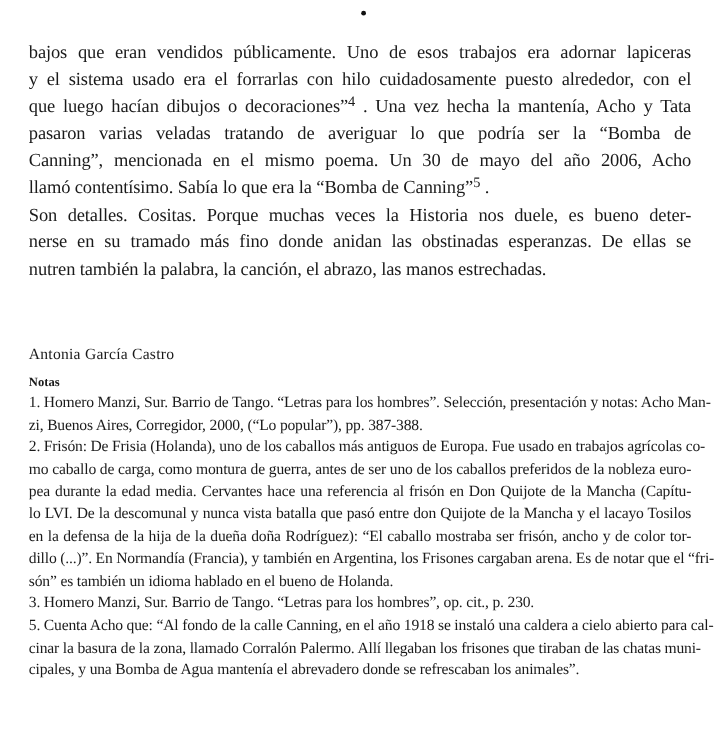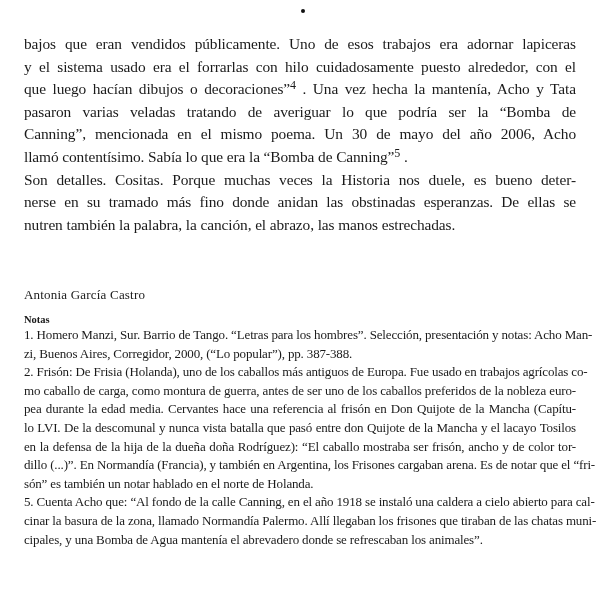--- a/index.html
+++ b/index.html
@@ -116,20 +116,23 @@
     <span class="line">1. Homero Manzi, Sur. Barrio de Tango. “Letras para los hombres”. Selección, presentación y notas: Acho Man-</span>
     <span class="line last">zi, Buenos Aires, Corregidor, 2000, (“Lo popular”), pp. 387-388.</span>
   </div>
   <div>
     <span class="line">2. Frisón: De Frisia (Holanda), uno de los caballos más antiguos de Europa. Fue usado en trabajos agrícolas co-</span>
     <span class="line">mo caballo de carga, como montura de guerra, antes de ser uno de los caballos preferidos de la nobleza euro-</span>
     <span class="line">pea durante la edad media. Cervantes hace una referencia al frisón en Don Quijote de la Mancha (Capítu-</span>
     <span class="line">lo LVI. De la descomunal y nunca vista batalla que pasó entre don Quijote de la Mancha y el lacayo Tosilos</span>
     <span class="line">en la defensa de la hija de la dueña doña Rodríguez): “El caballo mostraba ser frisón, ancho y de color tor-</span>
     <span class="line">dillo (...)”. En Normandía (Francia), y también en Argentina, los Frisones cargaban arena. Es de notar que el “fri-</span>
-    <span class="line last">són” es también un notar hablado en el norte de Holanda.</span>
+    <span class="line last">són” es también un idioma hablado en el bueno de Holanda.</span>
+  </div>
+  <div>
+    <span class="line last">3. Homero Manzi, Sur. Barrio de Tango. “Letras para los hombres”, op. cit., p. 230.</span>
   </div>
   <div>
     <span class="line">5. Cuenta Acho que: “Al fondo de la calle Canning, en el año 1918 se instaló una caldera a cielo abierto para cal-</span>
-    <span class="line">cinar la basura de la zona, llamado Normandía Palermo. Allí llegaban los frisones que tiraban de las chatas muni-</span>
+    <span class="line">cinar la basura de la zona, llamado Corralón Palermo. Allí llegaban los frisones que tiraban de las chatas muni-</span>
     <span class="line last">cipales, y una Bomba de Agua mantenía el abrevadero donde se refrescaban los animales”.</span>
   </div>
 </div>
 
 </body></html>

